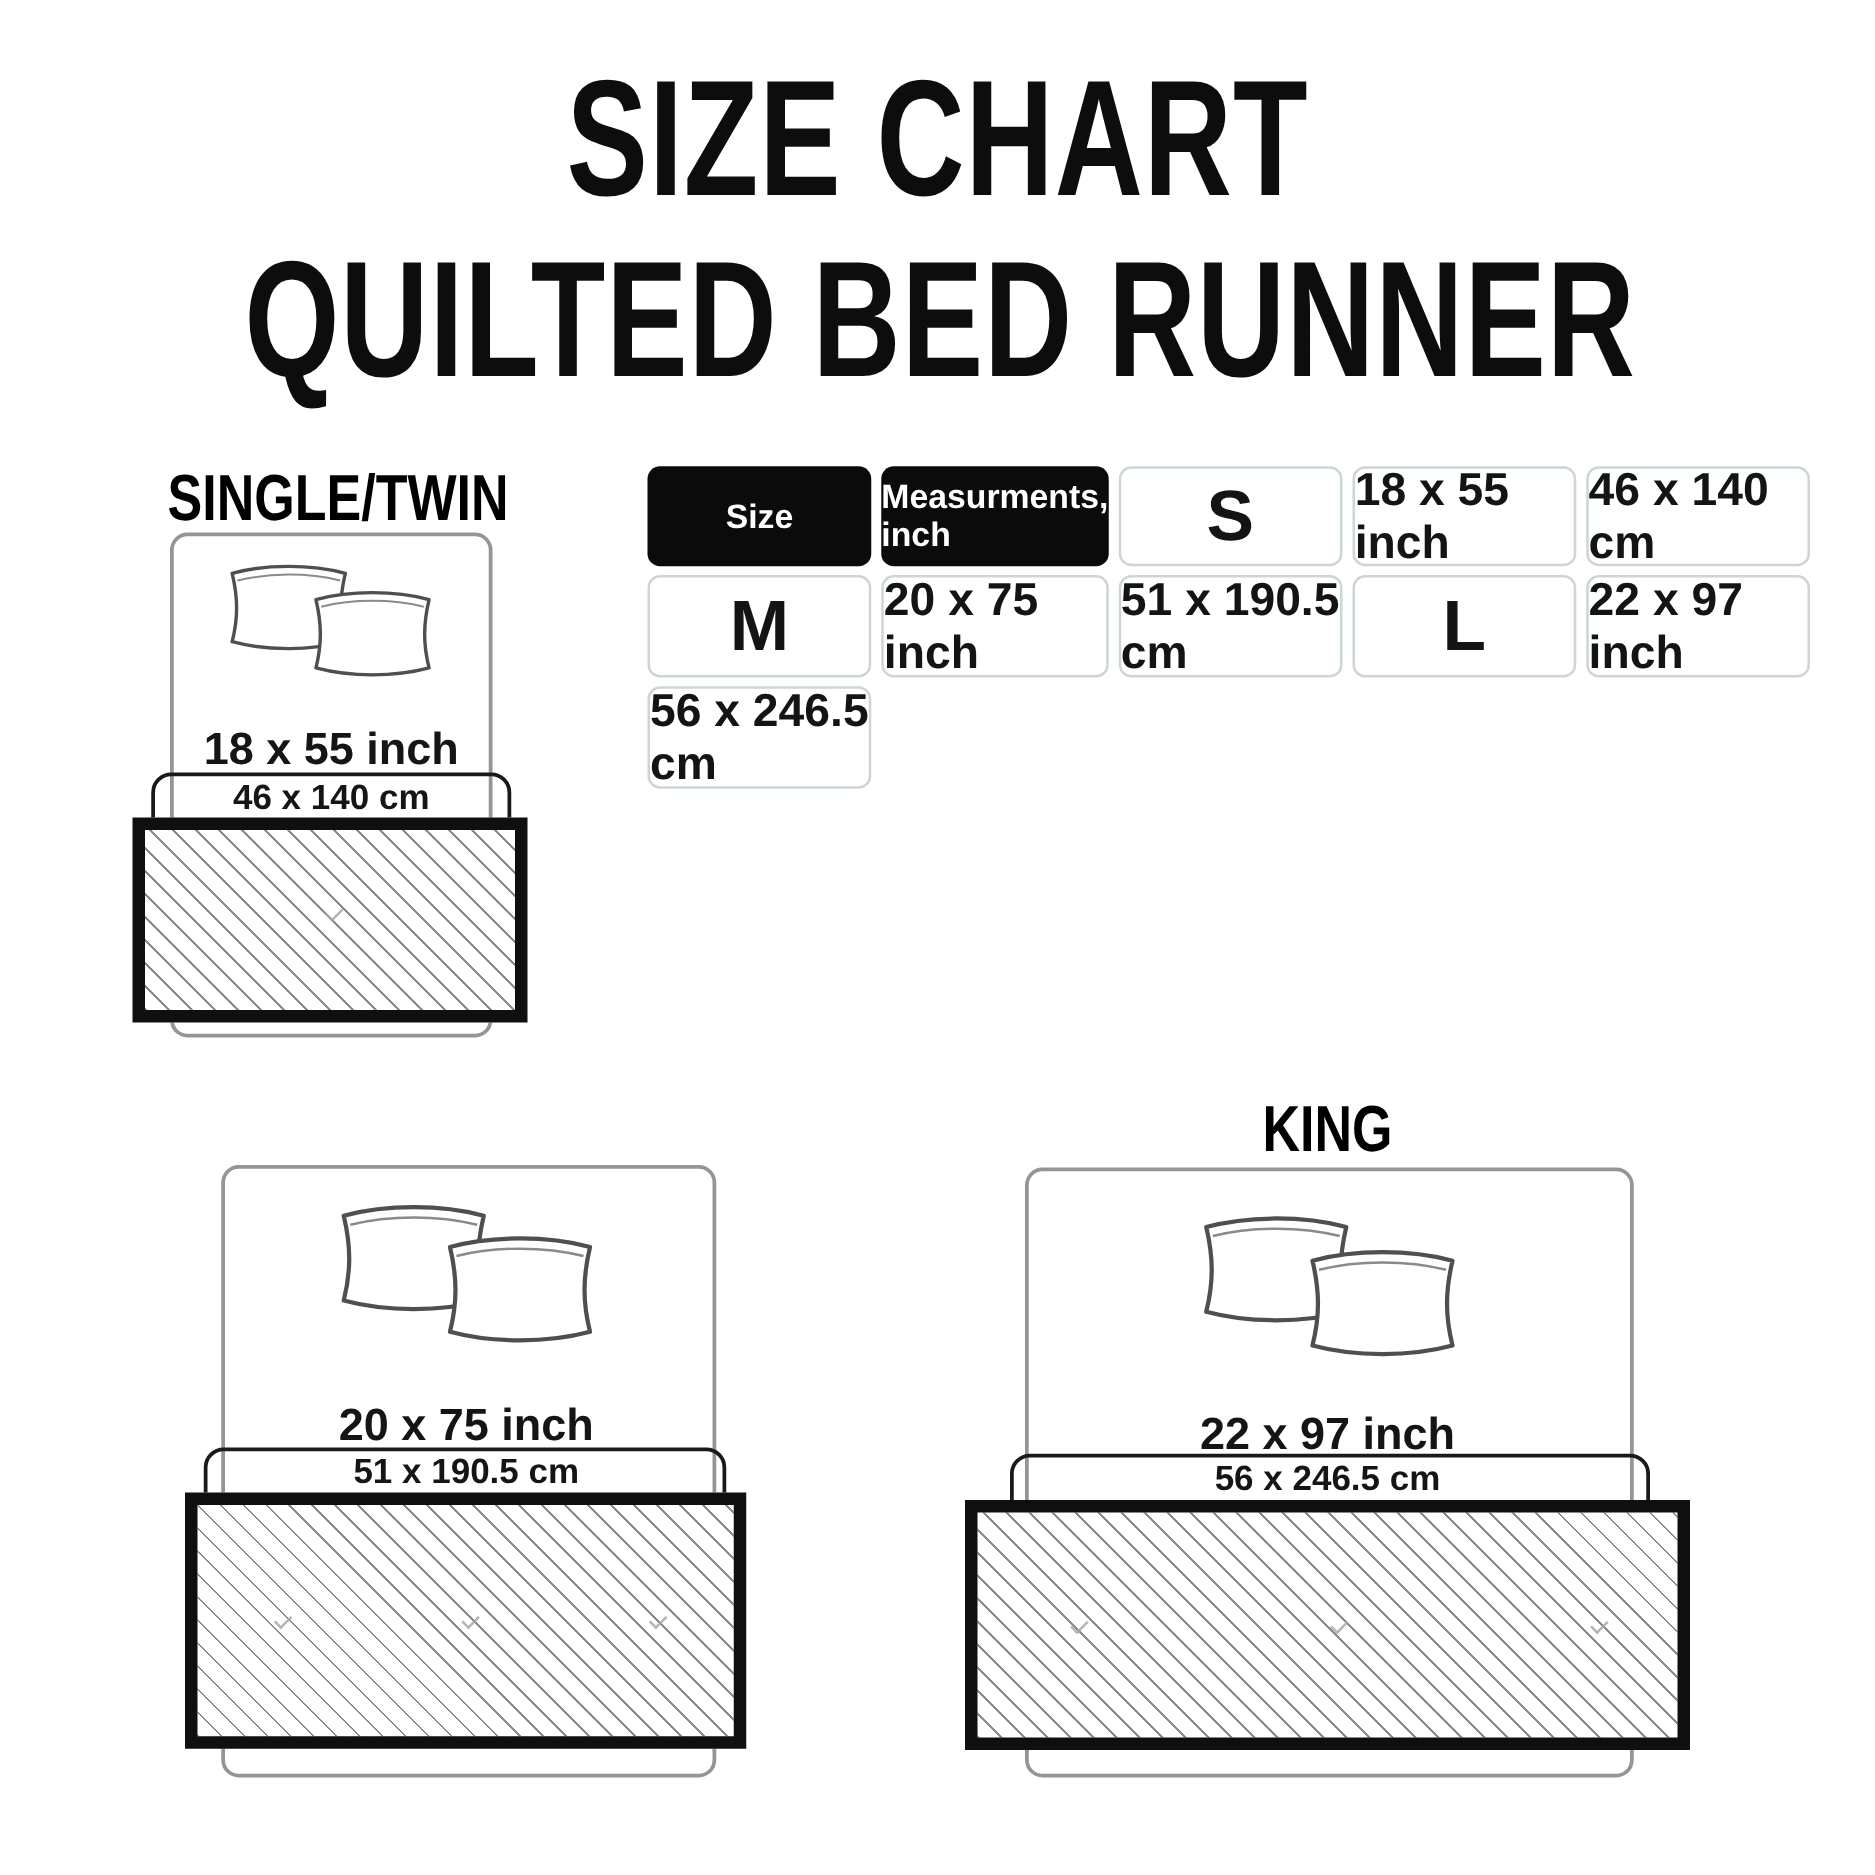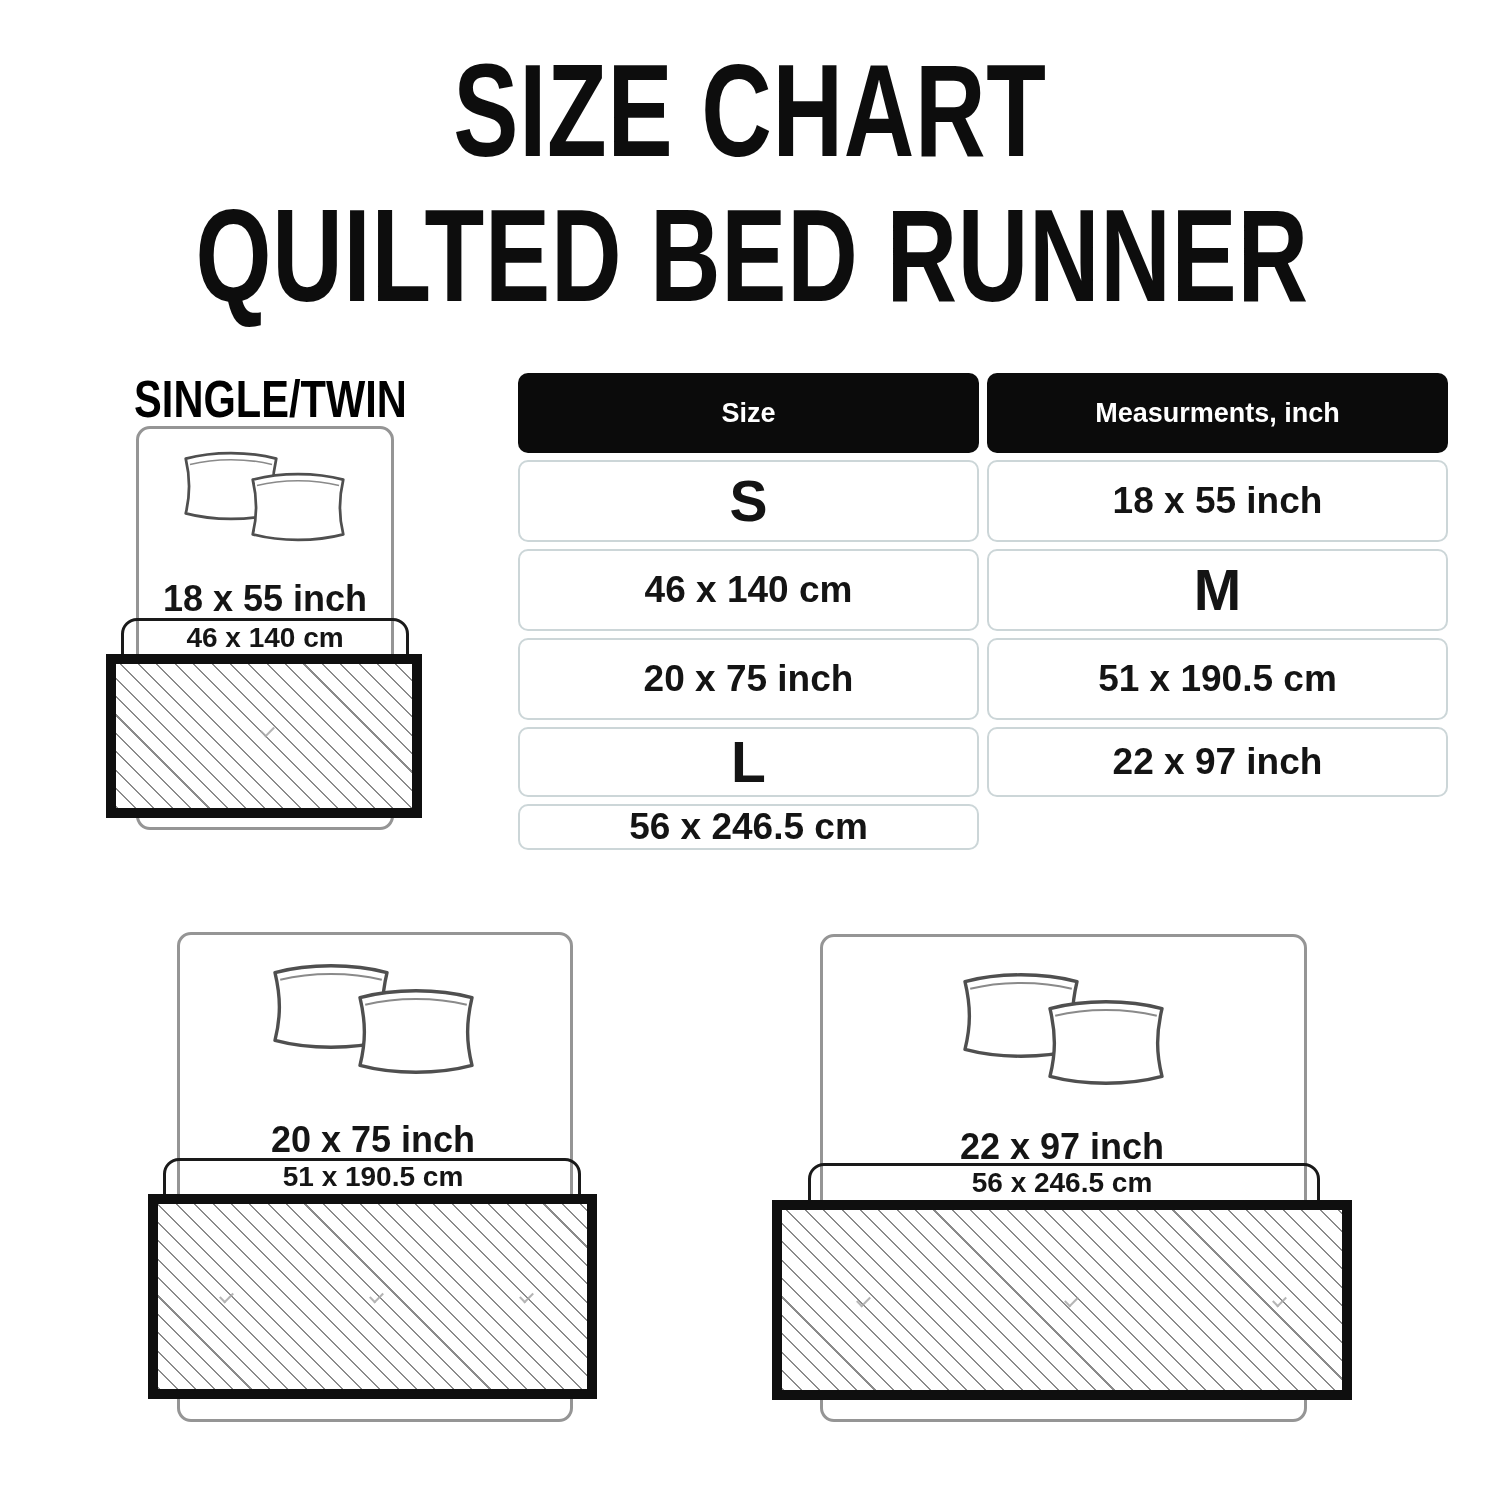--- a/index.html
+++ b/index.html
@@ -33,21 +33,21 @@
     font-size: 132px;
     letter-spacing: 1px;
   }
 
   
   .size-table {
     position: absolute;
     left: 518px; top: 373px;
     width: 930px;
     display: grid;
-    grid-template-columns: repeat(2, 1fr);
+    grid-template-columns: repeat(5, 1fr);
     grid-template-rows: 80px 82px 82px 82px;
     column-gap: 8px;
     row-gap: 7px;
   }
   .th {
     background: #0b0b0b;
     color: #ffffff;
     border-radius: 10px;
     display: flex; align-items: center; justify-content: center;
     font-size: 27px; font-weight: 700;
@@ -174,20 +174,21 @@
     <div class="inner-outline" style="left:15px; top:280px; width:418px; height:232px;"></div>
     <div class="cm-label" style="top:285px;">51 x 190.5 cm</div>
     <div class="runner" style="left:0px; top:316px; width:449px; height:205px;">
       <span class="stitch" style="left:62px; top:88px;"></span>
       <span class="stitch" style="left:212px; top:88px;"></span>
       <span class="stitch" style="left:362px; top:88px;"></span>
     </div>
   </section>
 
   <section class="diagram" style="left:772px; top:878px; width:580px; height:554px;">
+    <h2 class="d-label"><span class="cond-md">KING</span></h2>
     <div class="bed" style="left:48px; top:56px; width:487px; height:488px;"></div>
     <svg class="pillow" style="left:183px; top:88px; width:132px; height:99px;" viewBox="0 0 100 76">
       <path d="M 7,12 C 33,5 67,5 93,12 C 88.5,31 88.5,46 93,64 C 67,71 33,71 7,64 C 11.5,46 11.5,31 7,12 Z" fill="#ffffff" stroke="#4f4f4f" stroke-width="2.6" stroke-linejoin="round"></path>
       <path d="M 11,17.5 C 35,11.5 65,11.5 89,17.5" fill="none" stroke="#8a8a8a" stroke-width="1.5"></path>
     </svg>
     <svg class="pillow" style="left:268px; top:115px; width:132px; height:99px;" viewBox="0 0 100 76">
       <path d="M 7,12 C 33,5 67,5 93,12 C 88.5,31 88.5,46 93,64 C 67,71 33,71 7,64 C 11.5,46 11.5,31 7,12 Z" fill="#ffffff" stroke="#4f4f4f" stroke-width="2.6" stroke-linejoin="round"></path>
       <path d="M 11,17.5 C 35,11.5 65,11.5 89,17.5" fill="none" stroke="#8a8a8a" stroke-width="1.5"></path>
     </svg>
     <div class="inch-label" style="top:251px;">22 x 97 inch</div>

